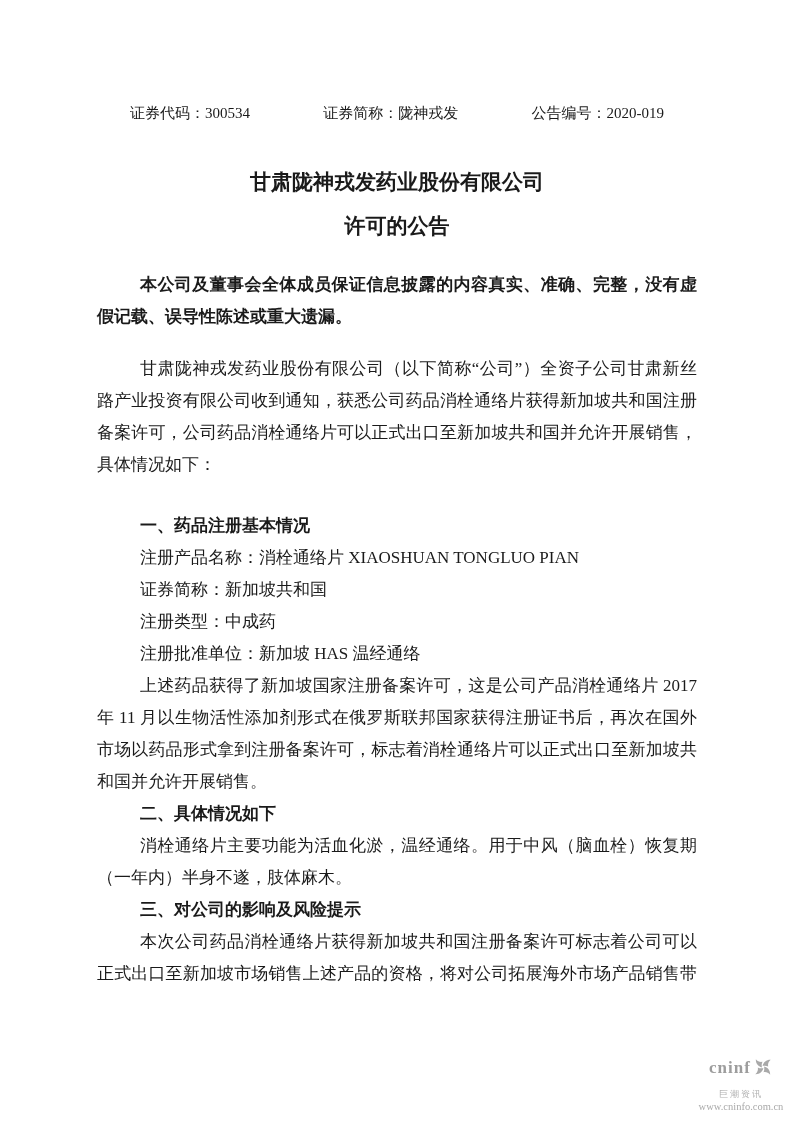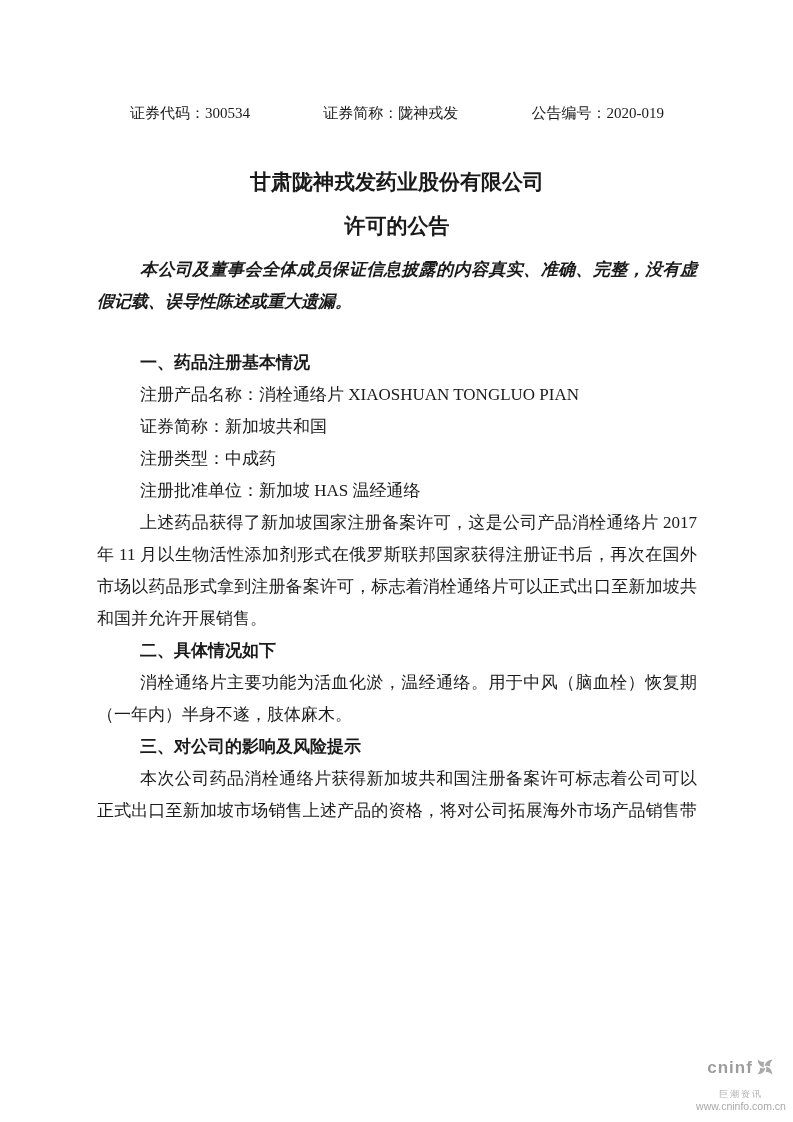--- a/index.html
+++ b/index.html
@@ -41,32 +41,32 @@
     margin: 0;
     font-size: 17px;
     line-height: 32px;
     text-align: justify;
     text-indent: 43px;
   }
   .hei {
     font-family: "Liberation Sans", "DejaVu Sans", sans-serif;
     font-weight: 700;
   }
-  .notice { margin-top: 6px; font-style: italic; }
+  .notice { margin-top: 21px; }
   .intro  { margin-top: 20px; }
   .sec-first { margin-top: 29px; }
   .fill-last { text-align-last: justify; }
   .watermark {
     position: absolute;
     right: 4px;
     bottom: 9px;
     width: 96px;
     text-align: center;
     color: #a9a9a9;
-    font-family: Liberation Sans, sans-serif;
+    font-family: Liberation Serif, serif;
     line-height: 1.1;
   }
   .wm-row {
     display: flex;
     align-items: center;
     justify-content: center;
     gap: 2px;
   }
   .wm-brand {
     font-weight: 700;
@@ -89,20 +89,21 @@
     <span>公告编号：2020-019</span>
   </div>
 
   <h1 class="title">
     <span class="title-line">甘肃陇神戎发药业股份有限公司</span>
     <span class="title-line">许可的公告</span>
   </h1>
 
   <p class="notice hei">本公司及董事会全体成员保证信息披露的内容真实、准确、完整，没有虚假记载、误导性陈述或重大遗漏。</p>
 
+  <p class="para intro">甘肃陇神戎发药业股份有限公司（以下简称“公司”）全资子公司甘肃新丝路产业投资有限公司收到通知，获悉公司药品消栓通络片获得新加坡共和国注册备案许可，公司药品消栓通络片可以正式出口至新加坡共和国并允许开展销售，具体情况如下：</p>
 
   <h2 class="sec hei sec-first">一、药品注册基本情况</h2>
   <div class="item">注册产品名称：消栓通络片 XIAOSHUAN TONGLUO PIAN</div>
   <div class="item">证券简称：新加坡共和国</div>
   <div class="item">注册类型：中成药</div>
   <div class="item">注册批准单位：新加坡 HAS 温经通络</div>
   <p class="para">上述药品获得了新加坡国家注册备案许可，这是公司产品消栓通络片 2017 年 11 月以生物活性添加剂形式在俄罗斯联邦国家获得注册证书后，再次在国外市场以药品形式拿到注册备案许可，标志着消栓通络片可以正式出口至新加坡共和国并允许开展销售。</p>
 
   <h2 class="sec hei">二、具体情况如下</h2>
   <p class="para">消栓通络片主要功能为活血化淤，温经通络。用于中风（脑血栓）恢复期（一年内）半身不遂，肢体麻木。</p>

